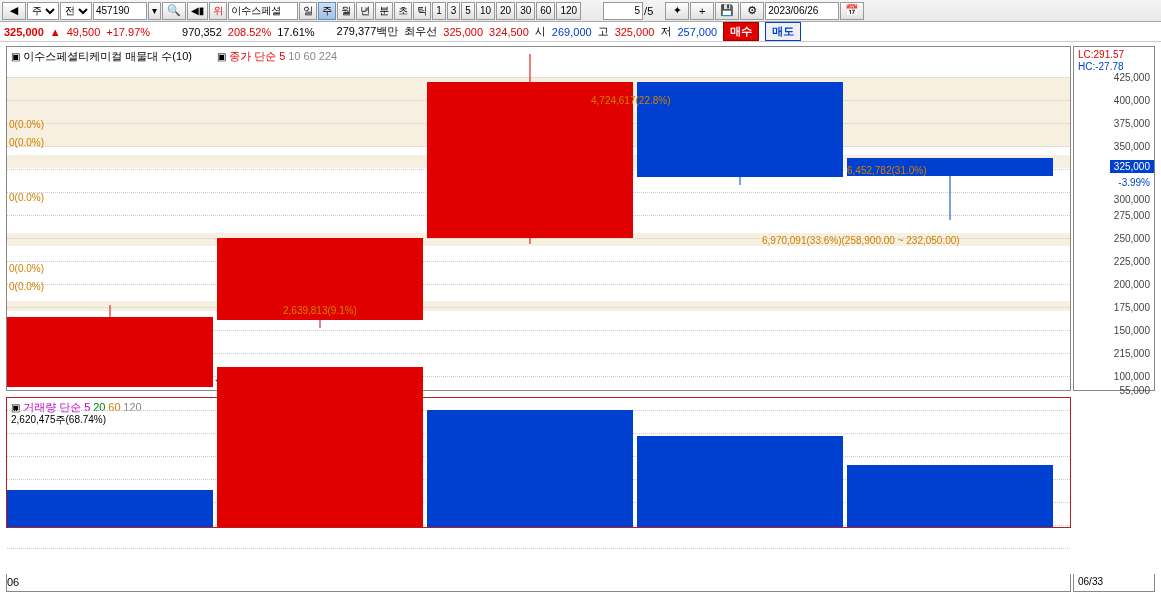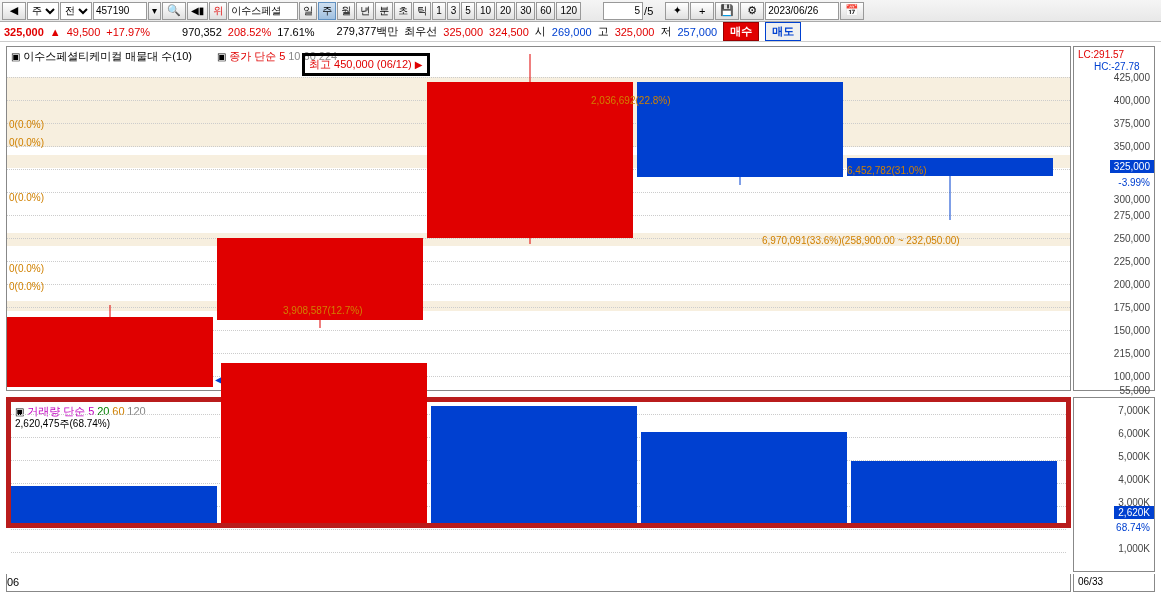--- a/index.html
+++ b/index.html
@@ -17,21 +17,21 @@
 .gray{color:#888}
 .magenta{color:#c000c0}
 
 .info-bar{height:20px;border-bottom:1px solid #ccc;display:flex;align-items:center;padding:0 4px;gap:6px;font-size:11px}
 .info-bar span{white-space:nowrap}
 .buy-btn{background:#e00000;color:#fff;border:1px solid #900;padding:1px 6px;font-weight:bold;cursor:pointer}
 .sell-btn{background:#f0f0f0;color:#0040d0;border:1px solid #0040d0;padding:1px 6px;font-weight:bold;cursor:pointer}
 
 .chart-wrap{position:relative;width:1161px;height:564px}
 .main-chart{position:absolute;left:6px;top:4px;width:1065px;height:345px;border:1px solid #888;background:#fff}
-.vol-chart{position:absolute;left:6px;top:355px;width:1065px;height:131px;border:5px solid #b91c1c;background:#fff}
+.vol-chart{position:absolute;left:6px;top:355px;width:1065px;height:131px;border:1px solid #b91c1c;background:#fff}
 .time-axis{position:absolute;left:6px;top:532px;width:1065px;height:18px;border:1px solid #888;border-top:none;display:flex;font-size:10px;padding-top:2px}
 .yaxis-main{position:absolute;left:1073px;top:4px;width:82px;height:345px;border:1px solid #888;background:#fff}
 .yaxis-vol{position:absolute;left:1073px;top:355px;width:82px;height:175px;border:1px solid #888;background:#fff}
 .yaxis-time{position:absolute;left:1073px;top:532px;width:82px;height:18px;border:1px solid #888;border-top:none;font-size:10px;padding:2px 4px}
 
 .ytick{position:absolute;right:4px;font-size:10px;color:#444;transform:translateY(-50%)}
 .grid-h{position:absolute;left:0;width:100%;border-top:1px dotted #ccc}
 .band{position:absolute;left:0;width:100%;background:#f7efdf}
 
 .candle{position:absolute}
@@ -144,24 +144,20 @@
       <div class="grid-h" style="top:214px"></div>
   <div class="grid-h" style="top:237px"></div>
       <div class="grid-h" style="top:260px"></div>
       <div class="grid-h" style="top:283px"></div>
   <div class="grid-h" style="top:306px"></div>
       <div class="grid-h" style="top:329px"></div>
 
   <div class="legend" style="top:2px">▣ <span>이수스페셜티케미컬 매물대 수(10)</span></div>
   <div class="legend" style="top:2px;left:210px">▣ <span class="red">종가 단순 5</span> <span class="gray">10  60  224</span></div>
 
-  <div class="highlight-box red" style="top:6px;left:295px">
-    <span>최고 450,000 (06/12)</span>
-    <span class="arrow">▶</span>
-  </div>
 
   <div class="anno orange" style="top:72px;left:2px">0(0.0%)</div>
   <div class="anno orange" style="top:90px;left:2px">0(0.0%)</div>
   <div class="anno orange" style="top:145px;left:2px">0(0.0%)</div>
   <div class="anno orange" style="top:216px;left:2px">0(0.0%)</div>
   <div class="anno orange" style="top:234px;left:2px">0(0.0%)</div>
 
   <div class="candle" style="left:0px;width:206px;top:270px;height:70px">
     <div class="candle-wick" style="background:#e00000;top:-12px;height:82px"></div>
     <div class="candle-body" style="background:#e00000;top:0;height:70px"></div>
@@ -180,33 +176,33 @@
   <div class="candle" style="left:630px;width:206px;top:35px;height:95px">
     <div class="candle-wick" style="background:#0040d0;top:0;height:103px"></div>
     <div class="candle-body" style="background:#0040d0;top:0;height:95px"></div>
   </div>
 
   <div class="candle" style="left:840px;width:206px;top:111px;height:18px">
     <div class="candle-wick" style="background:#0040d0;top:0;height:62px"></div>
     <div class="candle-body" style="background:#0040d0;top:0;height:18px"></div>
   </div>
 
-  <div class="anno orange" style="top:48px;left:584px">2,036,692(22.8%)</div>
+  <div class="anno orange" style="top:48px;left:584px">4,724,617(22.8%)</div>
   <div class="anno orange" style="top:118px;left:840px">6,452,782(31.0%)</div>
   <div class="anno orange" style="top:188px;left:755px">6,970,091(33.6%)(258,900.00 ~ 232,050.00)</div>
-  <div class="anno orange" style="top:258px;left:276px">3,908,587(12.7%)</div>
+  <div class="anno orange" style="top:258px;left:276px">2,639,813(9.1%)</div>
 
   <div class="anno blue" style="top:325px;left:208px">
     <span class="arrow">◀</span><span>최저 83,000 (05/31)</span>
   </div>
 </div>
 
 <div class="yaxis-main">
   <div class="anno red" style="top:2px;left:4px">LC:291.57</div>
-  <div class="anno blue" style="top:14px;left:20px">HC:-27.78</div>
+  <div class="anno blue" style="top:14px;left:4px">HC:-27.78</div>
   <div class="ytick" style="top:30px">425,000</div>
   <div class="ytick" style="top:53px">400,000</div>
   <div class="ytick" style="top:76px">375,000</div>
   <div class="ytick" style="top:99px">350,000</div>
   <div class="price-tag" style="top:113px">325,000</div>
   <div class="anno blue" style="top:130px;right:4px">-3.99%</div>
   <div class="ytick" style="top:152px">300,000</div>
   <div class="ytick" style="top:168px">275,000</div>
   <div class="ytick" style="top:191px">250,000</div>
   <div class="ytick" style="top:214px">225,000</div>
@@ -230,29 +226,19 @@
       <div class="grid-h" style="top:127px"></div>
   <div class="grid-h" style="top:150px"></div>
 
   <div class="vol-bar" style="left:0;width:206px;height:37px;background:#0040d0"></div>
   <div class="vol-bar" style="left:210px;width:206px;height:160px;background:#e00000"></div>
   <div class="vol-bar" style="left:420px;width:206px;height:117px;background:#0040d0"></div>
   <div class="vol-bar" style="left:630px;width:206px;height:91px;background:#0040d0"></div>
   <div class="vol-bar" style="left:840px;width:206px;height:62px;background:#0040d0"></div>
 </div>
 
-<div class="yaxis-vol">
-  <div class="ytick" style="top:12px">7,000K</div>
-  <div class="ytick" style="top:35px">6,000K</div>
-  <div class="ytick" style="top:58px">5,000K</div>
-  <div class="ytick" style="top:81px">4,000K</div>
-  <div class="ytick" style="top:104px">3,000K</div>
-  <div class="price-tag" style="top:108px">2,620K</div>
-  <div class="anno blue" style="top:124px;right:4px">68.74%</div>
-  <div class="ytick" style="top:150px">1,000K</div>
-</div>
 
 <div class="time-axis">
   <span>06</span>
 </div>
 <div class="yaxis-time">06/33</div>
 
 </div>
 
 </body></html>

